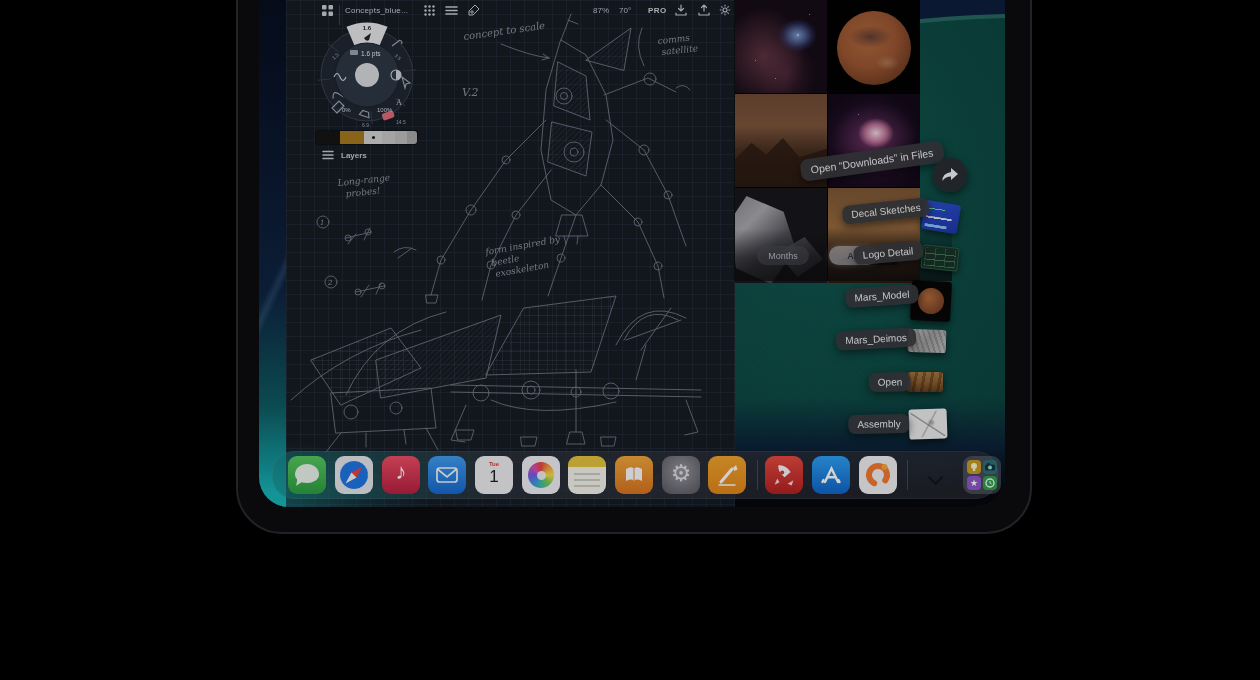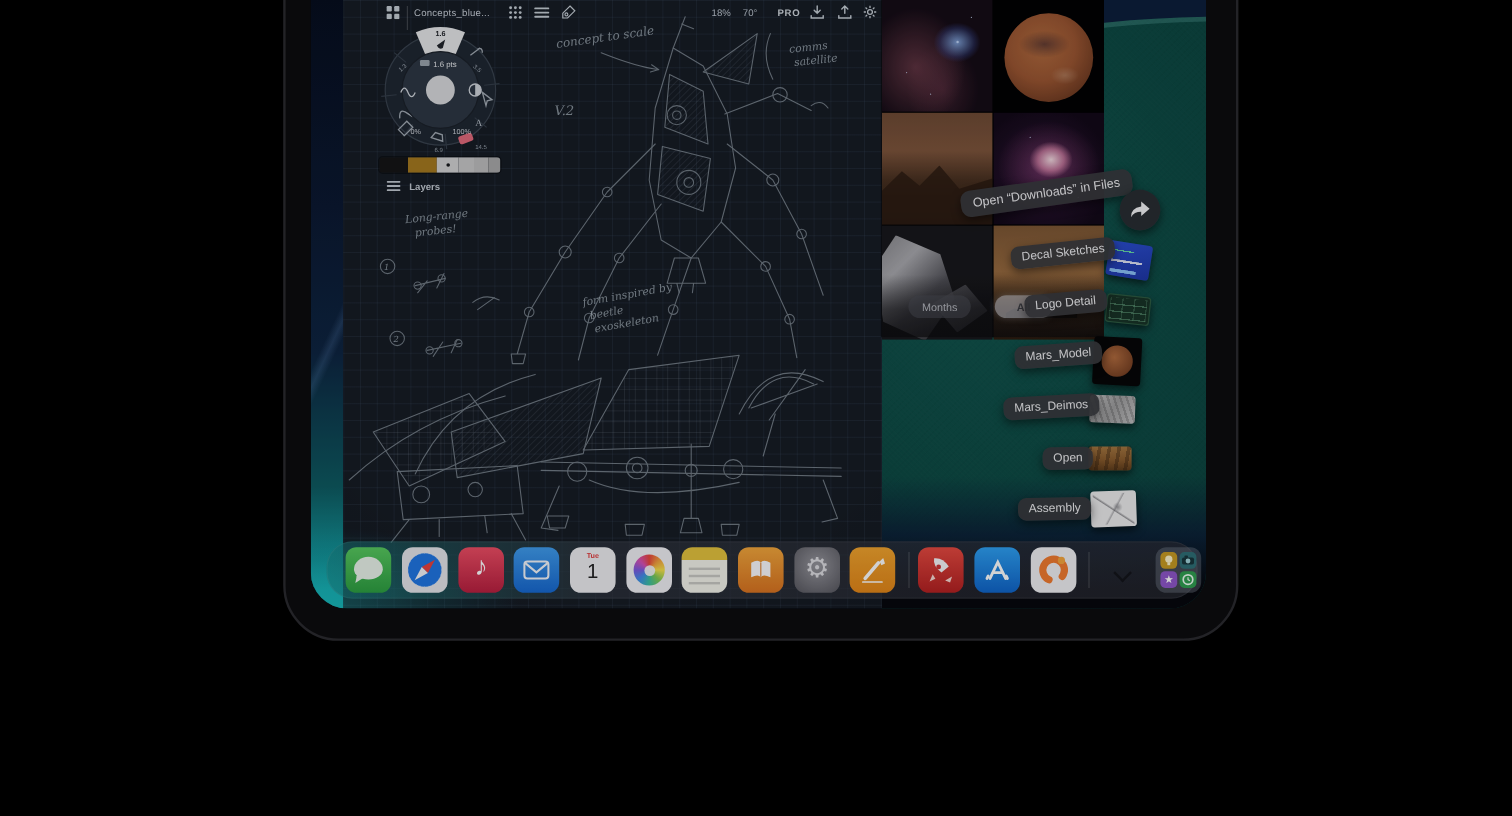--- a/index.html
+++ b/index.html
@@ -73,21 +73,21 @@
   .ph-craft{background:#17171a;}
   .ph-craft:before{content:"";position:absolute;left:-6px;top:8px;width:70px;height:88px;background:
      linear-gradient(135deg,#8f8f93 0%,#b9b9bd 30%,#5a5a60 60%,#2c2c30 100%);
      clip-path:polygon(25% 0,78% 18%,95% 60%,60% 100%,10% 82%,0 30%);opacity:.9;}
   .ph-craft:after{content:"";position:absolute;right:4px;bottom:6px;width:46px;height:40px;background:
      linear-gradient(120deg,#6f6f74,#3a3a40);clip-path:polygon(0 40%,60% 0,100% 55%,45% 100%);opacity:.8;}
   .ph-rover{background:linear-gradient(180deg,#7c5633 0%,#96693d 40%,#53371e 72%,#2a1a0d 100%);}
   .ph-rover:after{content:"";position:absolute;left:10px;bottom:18px;width:60px;height:10px;background:#1d120a;
      clip-path:polygon(0 60%,12% 20%,30% 55%,48% 0,66% 55%,84% 25%,100% 65%,100% 100%,0 100%);opacity:.9;}
   #photos .tabbar{position:absolute;left:0;bottom:0;width:185px;height:52px;z-index:3;
-     background:linear-gradient(180deg,rgba(10,10,12,0) 0%,rgba(10,10,12,.55) 55%,rgba(10,10,12,.7) 100%);}
+     background:linear-gradient(180deg,rgba(10,10,12,0) 0%,rgba(10,10,12,.55) 55%,rgba(10,10,12,.7) 100%);padding-left:32px;}
   .pill{position:absolute;top:17px;height:19px;border-radius:10px;font-size:9px;display:flex;align-items:center;justify-content:center;}
   .pill-months{left:22px;width:52px;background:rgba(72,74,82,.55);color:#b4b6bc;}
   .pill-all{left:94px;width:48px;background:rgba(205,205,212,.6);color:#3c3d42;font-weight:bold;
      box-shadow:0 0 6px rgba(230,230,235,.25);}
   
   .dlabel{position:absolute;transform:translate(-50%,-50%);background:rgba(56,57,61,.94);color:#ececee;
      font-size:10px;padding:4px 9px;border-radius:7px;white-space:nowrap;box-shadow:0 3px 8px rgba(0,0,0,.5);z-index:6;}
   .dtooltip{font-size:10.5px;padding:5px 10px;border-radius:8px;}
   .dthumb{position:absolute;transform:translate(-50%,-50%);box-shadow:0 3px 7px rgba(0,0,0,.6);z-index:5;border-radius:3px;}
   .th-decal{width:36px;height:29px;background:linear-gradient(160deg,#2a4ecf,#1d36a6);}
@@ -300,21 +300,21 @@
                 <line x1="1" y1="5.5" x2="12" y2="5.5"></line>
                 <line x1="1" y1="9" x2="12" y2="9"></line>
               </svg>
           </div>
           <div class="ti cticon" style="left:182px">
             <svg width="12" height="12" viewBox="0 0 12 12" fill="none" stroke="#c5cdd4" stroke-width="1">
                 <path d="M7,1 L11,5 L5,11 L1,11 L1,7 Z"></path>
                 <circle cx="4" cy="8" r="1.2"></circle>
               </svg>
           </div>
-          <div class="ti" style="left:307px">18%</div>
+          <div class="ti" style="left:307px">87%</div>
           <div class="ti" style="left:333px">70°</div>
           <div class="ti badge-pro" style="left:362px">PRO</div>
           <div class="ti cticon" style="left:389px">
             <svg width="12" height="12" viewBox="0 0 12 12" fill="none" stroke="#c5cdd4" stroke-width="1.2" stroke-linecap="round">
                 <path d="M6,1 L6,7 M3.5,4.5 L6,7 L8.5,4.5 M1,9 L1,11 L11,11 L11,9"></path>
               </svg>
           </div>
           <div class="ti cticon" style="left:412px">
             <svg width="12" height="12" viewBox="0 0 12 12" fill="none" stroke="#c5cdd4" stroke-width="1.2" stroke-linecap="round">
                 <path d="M6,7 L6,1 M3.5,3.5 L6,1 L8.5,3.5 M1,9 L1,11 L11,11 L11,9"></path>

